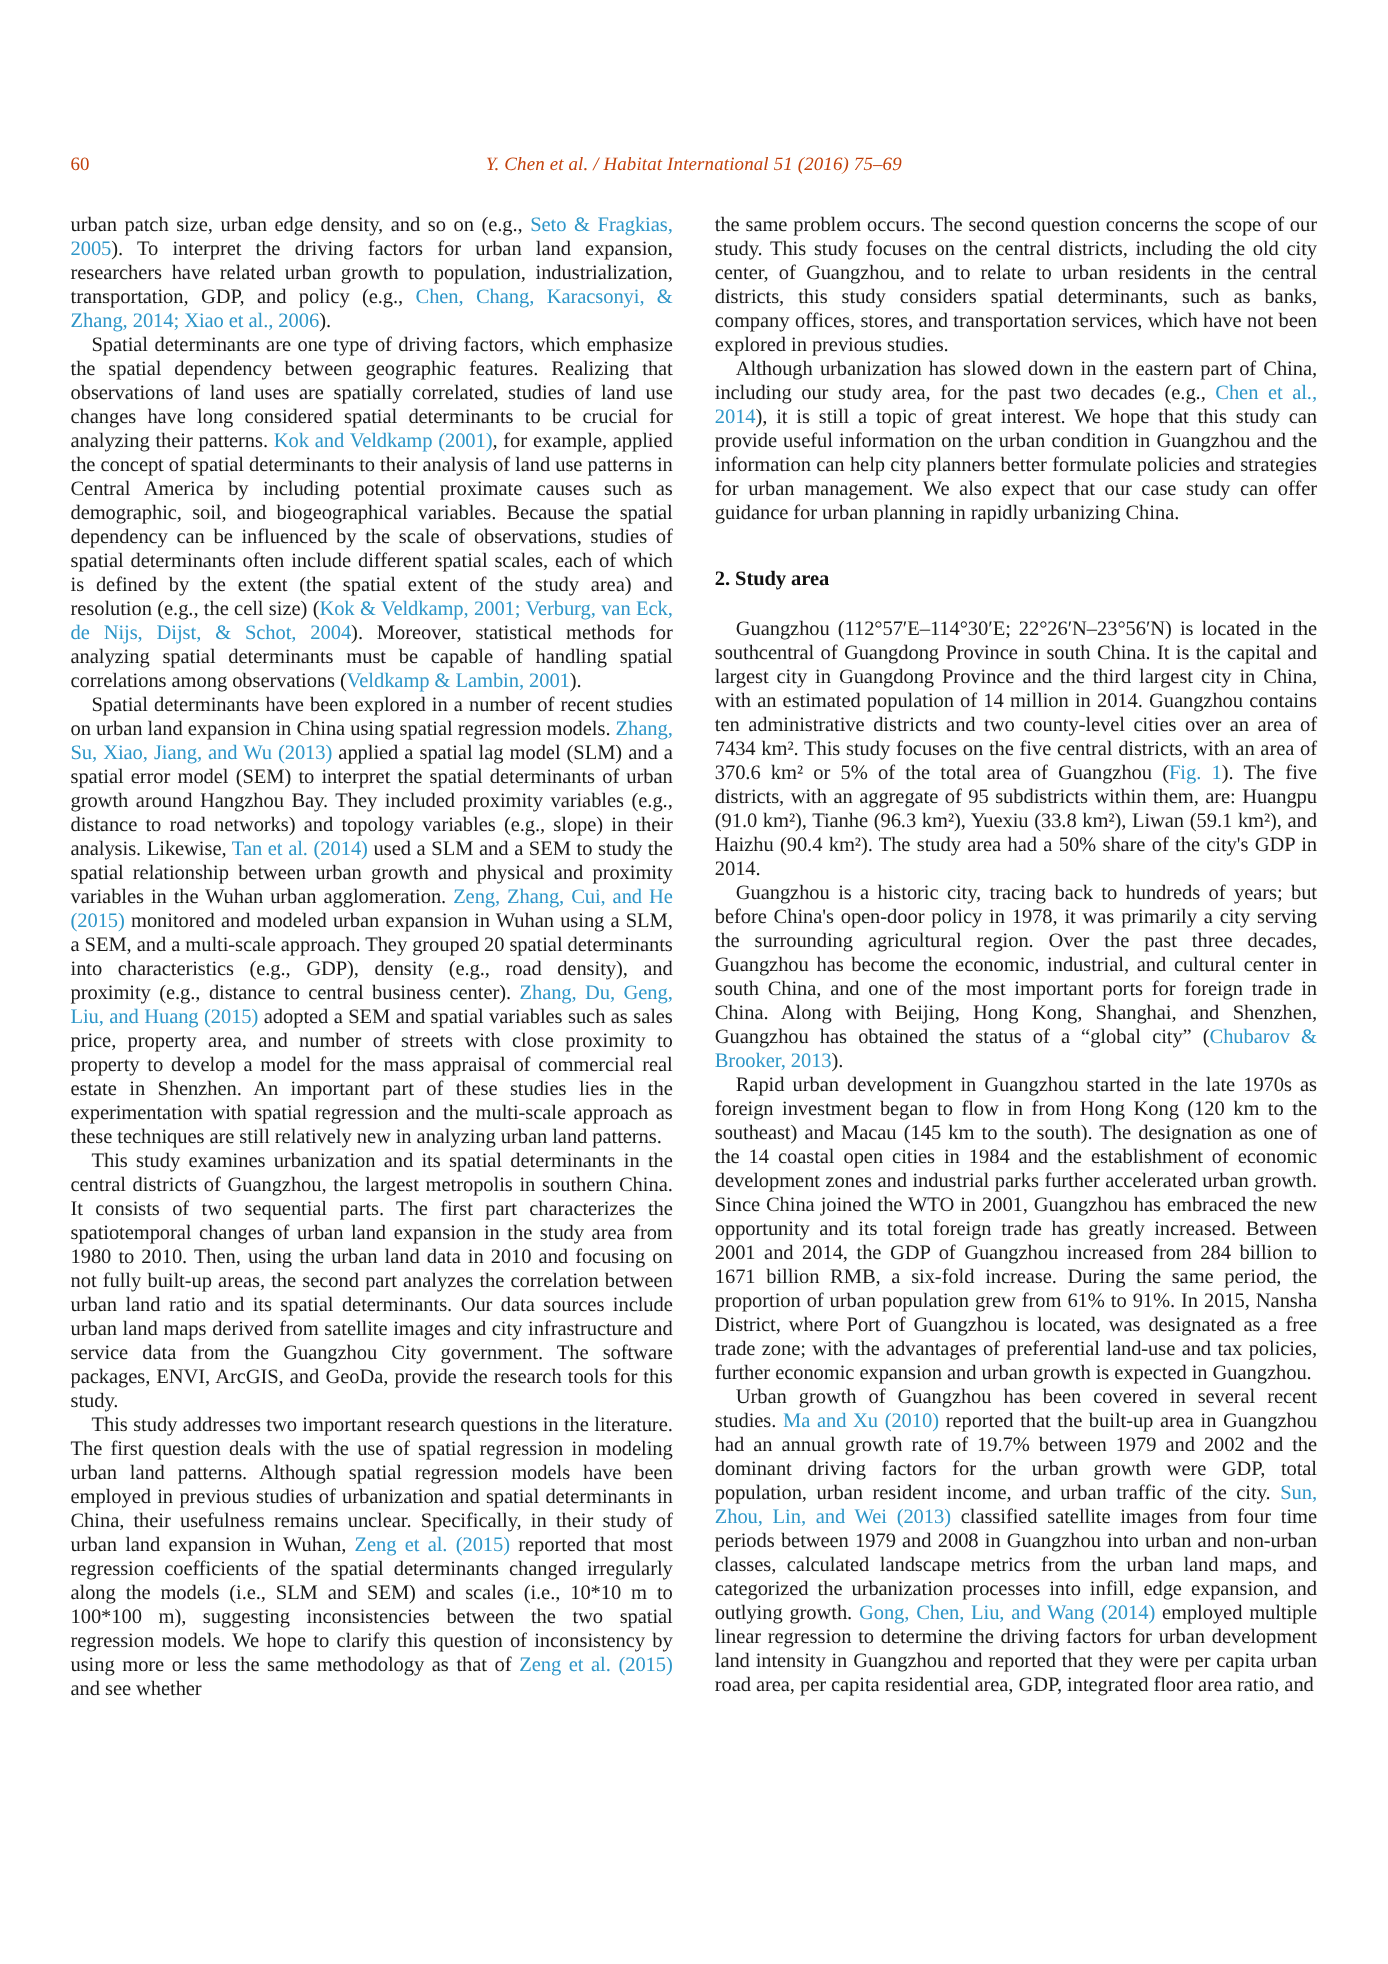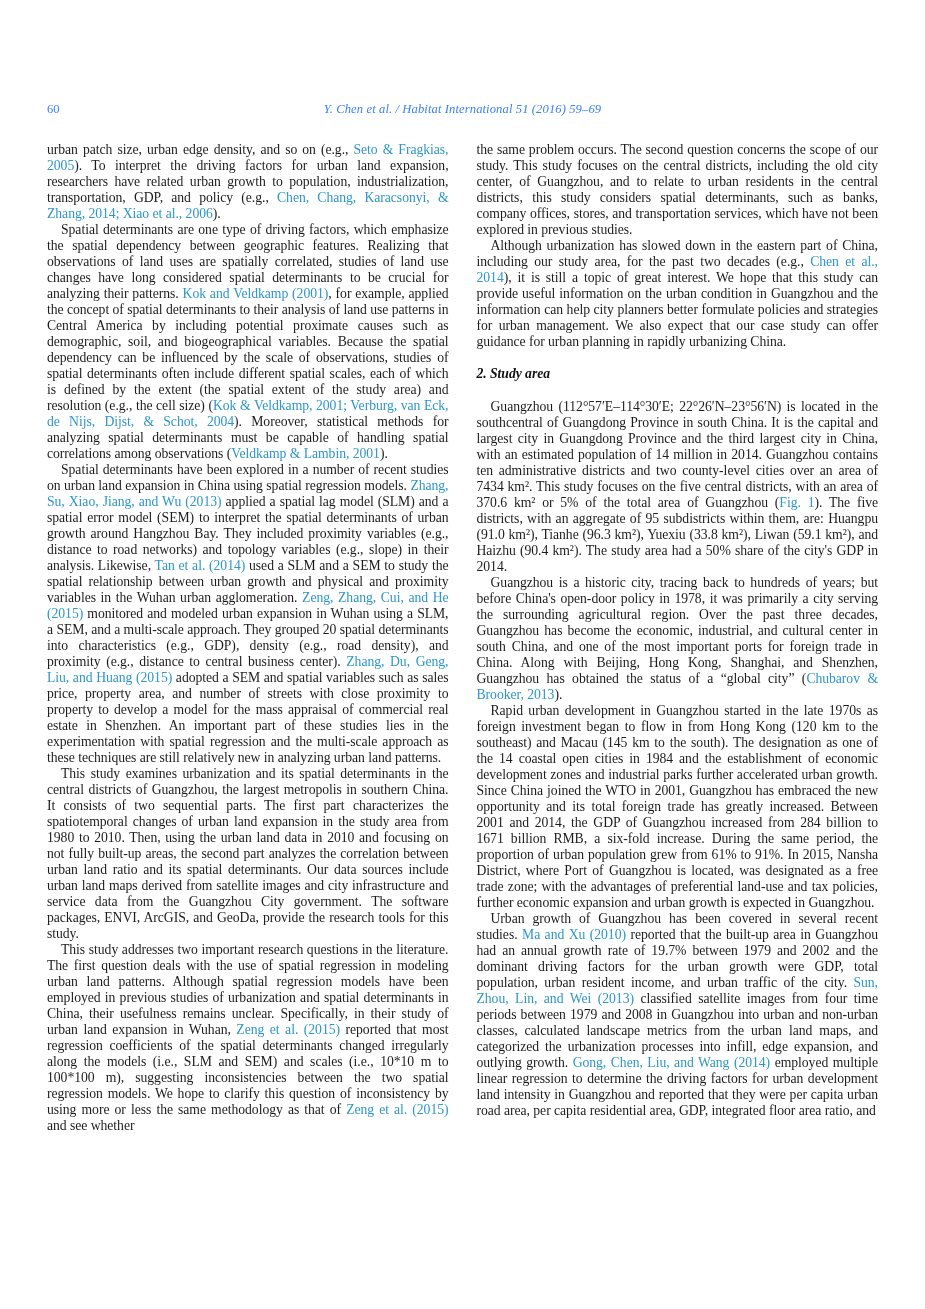--- a/index.html
+++ b/index.html
@@ -19,21 +19,21 @@
     position: relative;
     width: 831px;
     margin: 0 auto;
     padding-top: 101px;
   }
   .header-row {
     position: relative;
     height: 17px;
     font-size: 12.6px;
     line-height: 17px;
-    color: #3b82f6;
+    color: #c2410c;
   }
   .page-number {
     position: absolute;
     left: 0;
     top: 0;
     font-style: normal;
   }
   .running-head {
     text-align: center;
     font-style: italic;
@@ -56,37 +56,36 @@
     padding: 0;
   }
   .col p.indent {
     text-indent: 14px;
   }
   .col h2.section {
     font-size: 13.7px;
     line-height: 16px;
     font-weight: bold;
     text-align: left;
-    margin: 16px 0 17px 0;
+    margin: 28px 0 17px 0;
     color: #111111;
-    font-style: italic;
   }
   .link {
     color: var(--link-color, #2E96C8);
     cursor: pointer;
   }
   .em { }
 </style>
 </head>
 <body>
 
 <div class="page">
   <div class="header-row">
     <span class="page-number">60</span>
-    <div class="running-head">Y. Chen et al. / Habitat International 51 (2016) 59–69</div>
+    <div class="running-head">Y. Chen et al. / Habitat International 51 (2016) 75–69</div>
   </div>
   <div class="columns">
     <div class="col" id="col-left">
         <p><span>urban patch size, urban edge density, and so on (e.g., </span><span class="link">Seto &amp; Fragkias, 2005</span><span>). To interpret the driving factors for urban land expansion, researchers have related urban growth to population, industrialization, transportation, GDP, and policy (e.g., </span><span class="link">Chen, Chang, Karacsonyi, &amp; Zhang, 2014; Xiao et al., 2006</span><span>).</span></p>
         <p class="indent"><span>Spatial determinants are one type of driving factors, which emphasize the spatial dependency between geographic features. Realizing that observations of land uses are spatially correlated, studies of land use changes have long considered spatial determinants to be crucial for analyzing their patterns. </span><span class="link">Kok and Veldkamp (2001)</span><span>, for example, applied the concept of spatial determinants to their analysis of land use patterns in Central America by including potential proximate causes such as demographic, soil, and biogeographical variables. Because the spatial dependency can be influenced by the scale of observations, studies of spatial determinants often include different spatial scales, each of which is defined by the extent (the spatial extent of the study area) and resolution (e.g., the cell size) (</span><span class="link">Kok &amp; Veldkamp, 2001; Verburg, van Eck, de Nijs, Dijst, &amp; Schot, 2004</span><span>). Moreover, statistical methods for analyzing spatial determinants must be capable of handling spatial correlations among observations (</span><span class="link">Veldkamp &amp; Lambin, 2001</span><span>).</span></p>
         <p class="indent"><span>Spatial determinants have been explored in a number of recent studies on urban land expansion in China using spatial regression models. </span><span class="link">Zhang, Su, Xiao, Jiang, and Wu (2013)</span><span> applied a spatial lag model (SLM) and a spatial error model (SEM) to interpret the spatial determinants of urban growth around Hangzhou Bay. They included proximity variables (e.g., distance to road networks) and topology variables (e.g., slope) in their analysis. Likewise, </span><span class="link">Tan et al. (2014)</span><span> used a SLM and a SEM to study the spatial relationship between urban growth and physical and proximity variables in the Wuhan urban agglomeration. </span><span class="link">Zeng, Zhang, Cui, and He (2015)</span><span> monitored and modeled urban expansion in Wuhan using a SLM, a SEM, and a multi-scale approach. They grouped 20 spatial determinants into characteristics (e.g., GDP), density (e.g., road density), and proximity (e.g., distance to central business center). </span><span class="link">Zhang, Du, Geng, Liu, and Huang (2015)</span><span> adopted a SEM and spatial variables such as sales price, property area, and number of streets with close proximity to property to develop a model for the mass appraisal of commercial real estate in Shenzhen. An important part of these studies lies in the experimentation with spatial regression and the multi-scale approach as these techniques are still relatively new in analyzing urban land patterns.</span></p>
         <p class="indent"><span>This study examines urbanization and its spatial determinants in the central districts of Guangzhou, the largest metropolis in southern China. It consists of two sequential parts. The first part characterizes the spatiotemporal changes of urban land expansion in the study area from 1980 to 2010. Then, using the urban land data in 2010 and focusing on not fully built-up areas, the second part analyzes the correlation between urban land ratio and its spatial determinants. Our data sources include urban land maps derived from satellite images and city infrastructure and service data from the Guangzhou City government. The software packages, ENVI, ArcGIS, and </span><span class="em">GeoDa</span><span>, provide the research tools for this study.</span></p>
         <p class="indent"><span>This study addresses two important research questions in the literature. The first question deals with the use of spatial regression in modeling urban land patterns. Although spatial regression models have been employed in previous studies of urbanization and spatial determinants in China, their usefulness remains unclear. Specifically, in their study of urban land expansion in Wuhan, </span><span class="link">Zeng et al. (2015)</span><span> reported that most regression coefficients of the spatial determinants changed irregularly along the models (i.e., SLM and SEM) and scales (i.e., 10*10 m to 100*100 m), suggesting inconsistencies between the two spatial regression models. We hope to clarify this question of inconsistency by using more or less the same methodology as that of </span><span class="link">Zeng et al. (2015)</span><span> and see whether</span></p>
       </div>
     <div class="col" id="col-right">

